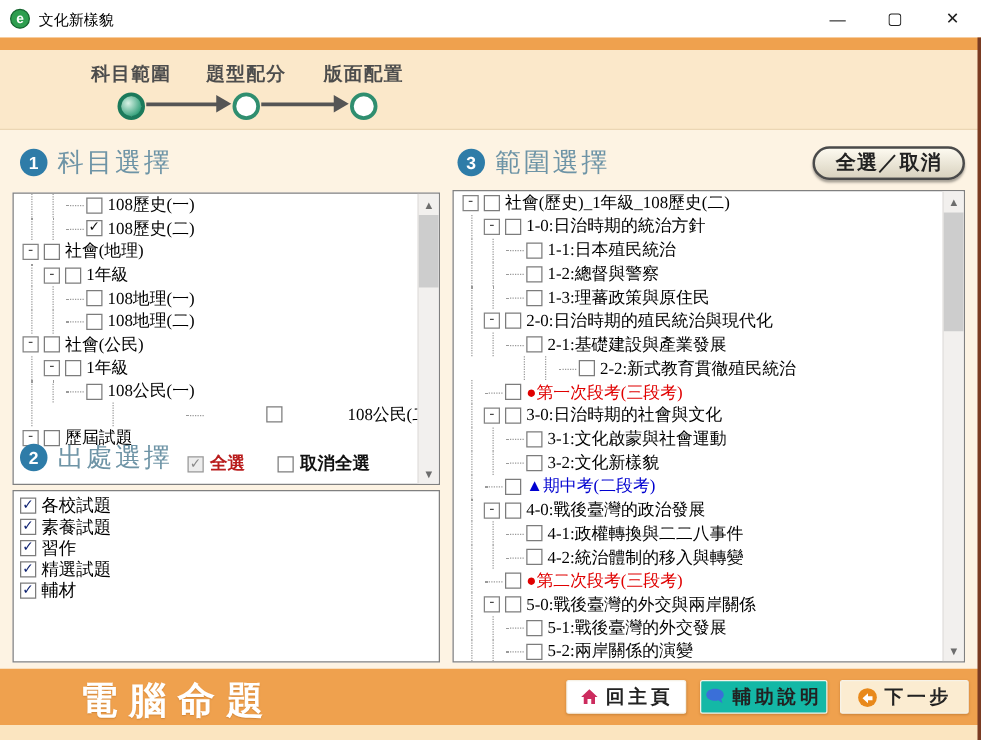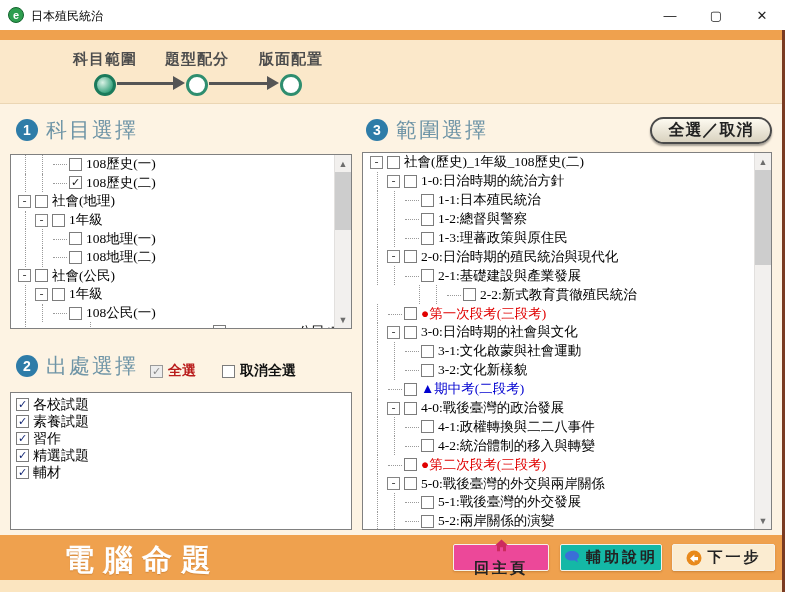--- a/index.html
+++ b/index.html
@@ -74,32 +74,32 @@
     font-size:16px;font-weight:bold;color:#222;display:flex;align-items:center;justify-content:center;
     box-shadow:0 2px 2px rgba(0,0,0,0.35);letter-spacing:1px;box-sizing:border-box;}
   
   .footer{position:absolute;top:535px;left:0;width:785px;height:45px;background:#EFA14E;}
   .brand{position:absolute;left:64px;top:5px;font-size:30px;font-weight:bold;color:#fff;
     letter-spacing:9px;text-shadow:0 1px 1px rgba(160,90,20,0.35);}
   .fbtn{position:absolute;top:9px;height:27px;border:1px solid #F6F2E8;border-radius:2px;
     display:flex;align-items:center;justify-content:center;gap:6px;font-size:15px;font-weight:bold;
     color:#222;box-sizing:border-box;box-shadow:0 1px 2px rgba(120,60,0,0.3);letter-spacing:3px;}
   .fbtn svg{flex:0 0 auto;}
-  .fbtn.home{left:453px;width:96px;background:#ec4899;flex-direction:column;}
+  .fbtn.home{left:453px;width:96px;background:#ffffff;}
   .fbtn.help{left:560px;width:102px;background:#14b8a6;}
   .fbtn.next{left:672px;width:103px;background:#FBECD1;}
   .footer-strip{position:absolute;top:580px;left:0;width:785px;height:12px;background:#FBE5C0;}
   .win-right-edge{position:absolute;top:30px;right:0;width:3px;height:562px;background:#7A3B22;}
 </style>
 </head>
 <body>
 
 <div class="titlebar">
   <span class="app-icon">e</span>
-  <span class="title-text">日本殖民統治</span>
+  <span class="title-text">文化新樣貌</span>
   <div class="win-controls">
     <span class="winbtn">—</span>
     <span class="winbtn">▢</span>
     <span class="winbtn">✕</span>
   </div>
 </div>
 
 <div class="orange-strip"></div>
 
 <div class="steps-band">
@@ -116,21 +116,21 @@
   <span class="step-circle" style="left:280px"></span>
 </div>
 
 <div class="main">
 
   <div class="p-head" style="left:16px;top:12px">
     <span class="num-badge">1</span>
     <span class="p-title">科目選擇</span>
   </div>
 
-  <div class="boxed" style="left:10px;top:50px;width:342px;height:175px">
+  <div class="boxed" style="left:10px;top:50px;width:342px;height:234px">
     <div id="subject-tree" style="padding-right:17px">
         <div class="trow" style="height: 18.6px;">
           <span class="guide v"></span>
           <span class="guide v"></span>
           <span class="guide h"></span>
           <span class="cbx"></span>
           <span class="tlabel">108歷史(一)</span>
         </div>
         <div class="trow" style="height: 18.6px;">
           <span class="guide v"></span>

